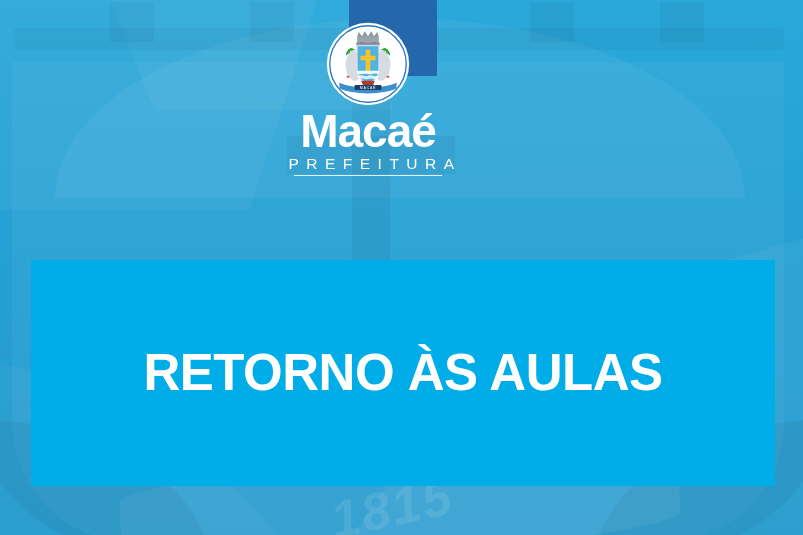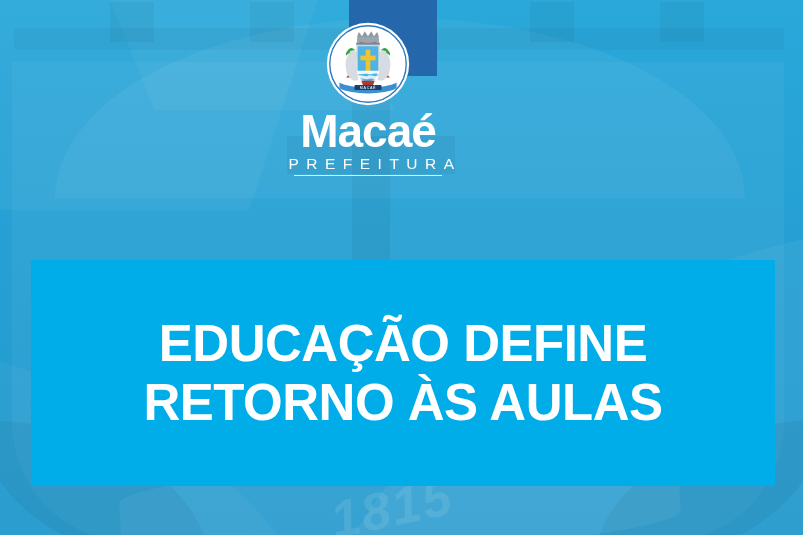--- a/index.html
+++ b/index.html
@@ -280,18 +280,17 @@
       <text x="50" y="80" font-family="'Liberation Sans',sans-serif" font-size="4.4" fill="#ffffff" text-anchor="middle" letter-spacing="0.8">MACAÉ</text>
     </svg>
 
     <div class="brand-name">Macaé</div>
     <div class="brand-sub">PREFEITURA</div>
     <div class="brand-rule"></div>
   </div>
 
   <div class="headline-box">
     <div class="headline">
-      <span class="l1">EDUCAÇÃO DEFINE</span>
       <span class="l2">RETORNO ÀS AULAS</span>
     </div>
   </div>
 
 </div>
 
 </body></html>

